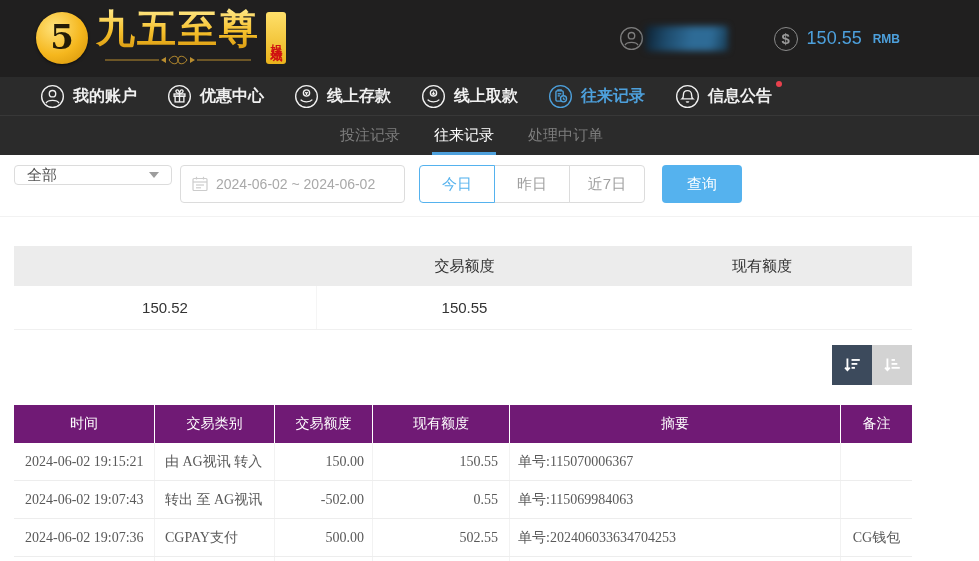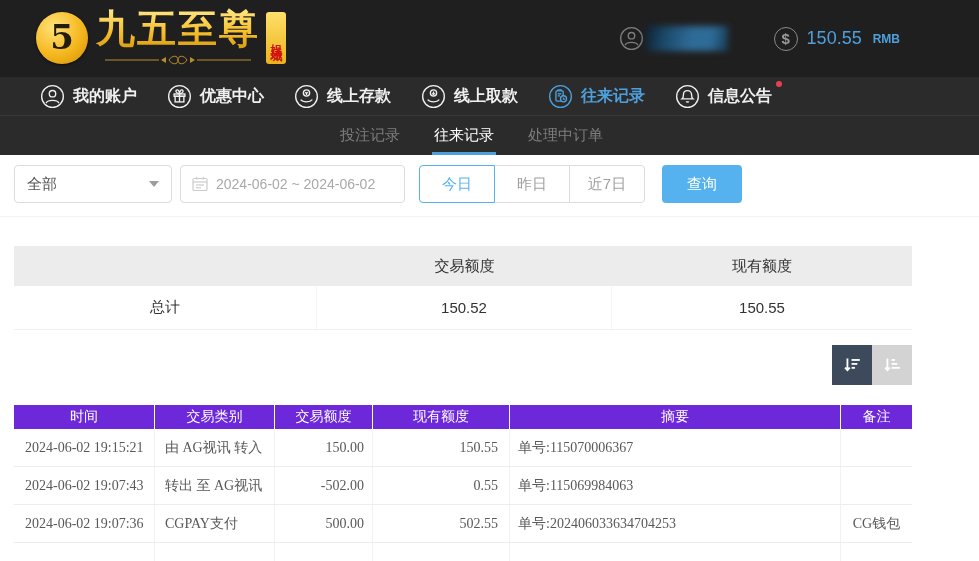--- a/index.html
+++ b/index.html
@@ -35,21 +35,21 @@
   
   .subtabs { position:absolute; top:115px; left:0; width:100%; height:40px; background:#2b2b2b; border-top:1px solid #383838; display:flex; align-items:stretch; padding-left:338px; gap:30px; }
   .subtab { color:#7d7d7d; font-size:15px; display:flex; align-items:center; position:relative; cursor:pointer; padding:0 2px; }
   .subtab.active { color:#ffffff; }
   .subtab.active::after { content:""; position:absolute; left:0; right:0; bottom:0; height:3px; background:#4da0dc; }
 
   
   .content { position:absolute; top:155px; left:0; width:100%; height:406px; background:#fff; }
   .filter-divider { position:absolute; top:61px; left:0; width:100%; height:1px; background:#f2f2f2; }
 
-  .select-box { position:absolute; top:10px; left:14px; width:158px; height:38px; border:1px solid #dcdcdc; border-radius:4px; display:flex; align-items:center; padding:0 12px; color:#555; font-size:15px; cursor:pointer; background:#fff; }
+  .select-box { position:absolute; top:10px; left:14px; width:158px; height:20px; border:1px solid #dcdcdc; border-radius:4px; display:flex; align-items:center; padding:0 12px; color:#555; font-size:15px; cursor:pointer; background:#fff; }
   .select-caret { margin-left:auto; width:0; height:0; border-left:5px solid transparent; border-right:5px solid transparent; border-top:6px solid #9d9d9d; }
   .date-box { position:absolute; top:10px; left:180px; width:225px; height:38px; border:1px solid #dcdcdc; border-radius:4px; display:flex; align-items:center; padding:0 10px; gap:7px; background:#fff; }
   .date-text { color:#a9a9a9; font-size:14px; white-space:nowrap; }
 
   .quick-group { position:absolute; top:10px; left:419px; display:flex; }
   .qbtn { width:76px; height:38px; background:#fff; border:1px solid #dcdcdc; color:#a0a0a0; font-size:15px; cursor:pointer; margin-left:-1px; display:flex; align-items:center; justify-content:center; }
   .qbtn:first-child { margin-left:0; border-radius:4px 0 0 4px; }
   .qbtn:last-child { border-radius:0 4px 4px 0; }
   .qbtn.active { border-color:#55b2ee; color:#55b2ee; z-index:2; }
   .search-btn { position:absolute; top:10px; left:662px; width:80px; height:38px; background:#55b2ee; border:none; border-radius:4px; color:#fff; font-size:15px; cursor:pointer; }
@@ -63,21 +63,21 @@
   .summary-row div:last-child { border-right:none; }
 
   
   .sort-group { position:absolute; top:190px; left:832px; display:flex; }
   .sort-btn { width:40px; height:40px; display:flex; align-items:center; justify-content:center; cursor:pointer; border:none; }
   .sort-btn.desc { background:#3c4a5c; }
   .sort-btn.asc { background:#d3d3d3; }
 
   
   .records { position:absolute; top:250px; left:14px; width:898px; }
-  .rec-header { display:grid; grid-template-columns:141px 120px 98px 137px 331px 71px; height:24px; background:#6d28d9; }
+  .rec-header { display:grid; grid-template-columns:141px 120px 98px 137px 331px 71px; height:38px; background:#701a75; }
   .rec-header div { display:flex; align-items:center; justify-content:center; color:#fff; font-size:14px; border-right:1px solid #fff; }
   .rec-header div:last-child { border-right:none; }
   .rec-row { display:grid; grid-template-columns:141px 120px 98px 137px 331px 71px; height:38px; border-bottom:1px solid #ededed; background:#fff; }
   .rec-row div { display:flex; align-items:center; color:#595959; font-size:14px; border-right:1px solid #f2f2f2; overflow:hidden; white-space:nowrap;font-family:Liberation Serif, serif; }
   .rec-row div:last-child { border-right:none; }
   .rec-row .c-time { padding-left:11px; }
   .rec-row .c-type { padding-left:10px; }
   .rec-row .c-amount { justify-content:flex-end; padding-right:8px; }
   .rec-row .c-balance { justify-content:flex-end; padding-right:11px; }
   .rec-row .c-summary { padding-left:8px; }
@@ -213,21 +213,20 @@
     <button class="search-btn">查询</button>
     <div class="filter-divider"></div>
 
     <div class="summary">
       <div class="summary-header">
         <div></div>
         <div>交易额度</div>
         <div>现有额度</div>
       </div>
       <div class="summary-row">
-        <div>总计</div>
         <div>150.52</div>
         <div>150.55</div>
       </div>
     </div>
 
     <div class="sort-group">
       <button class="sort-btn desc">
         <svg width="22" height="22" viewBox="0 0 24 24" fill="none" stroke="#ffffff" stroke-width="2">
           <path d="M7 5 v12.4 M4.4 14.8 L7 17.6 l2.6 -2.8"></path>
           <line x1="11.5" y1="6.5" x2="20.5" y2="6.5"></line>

